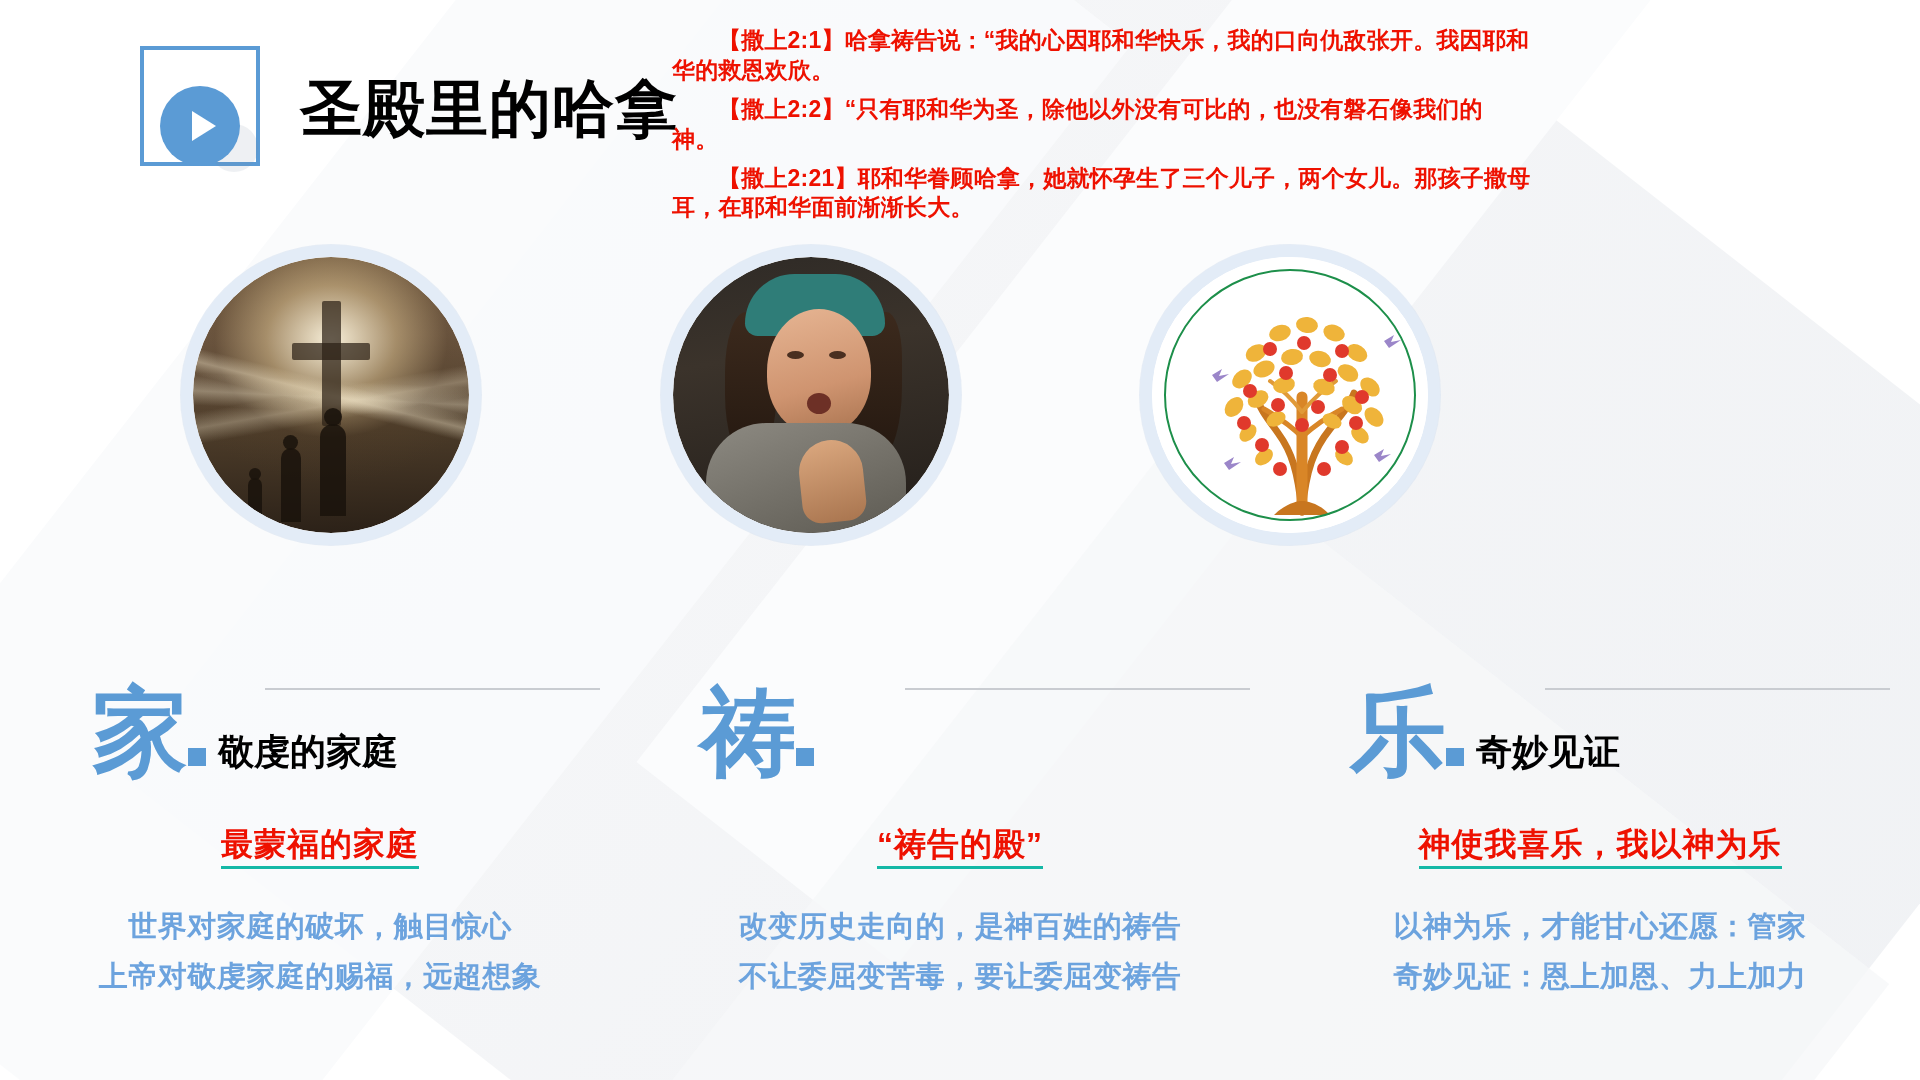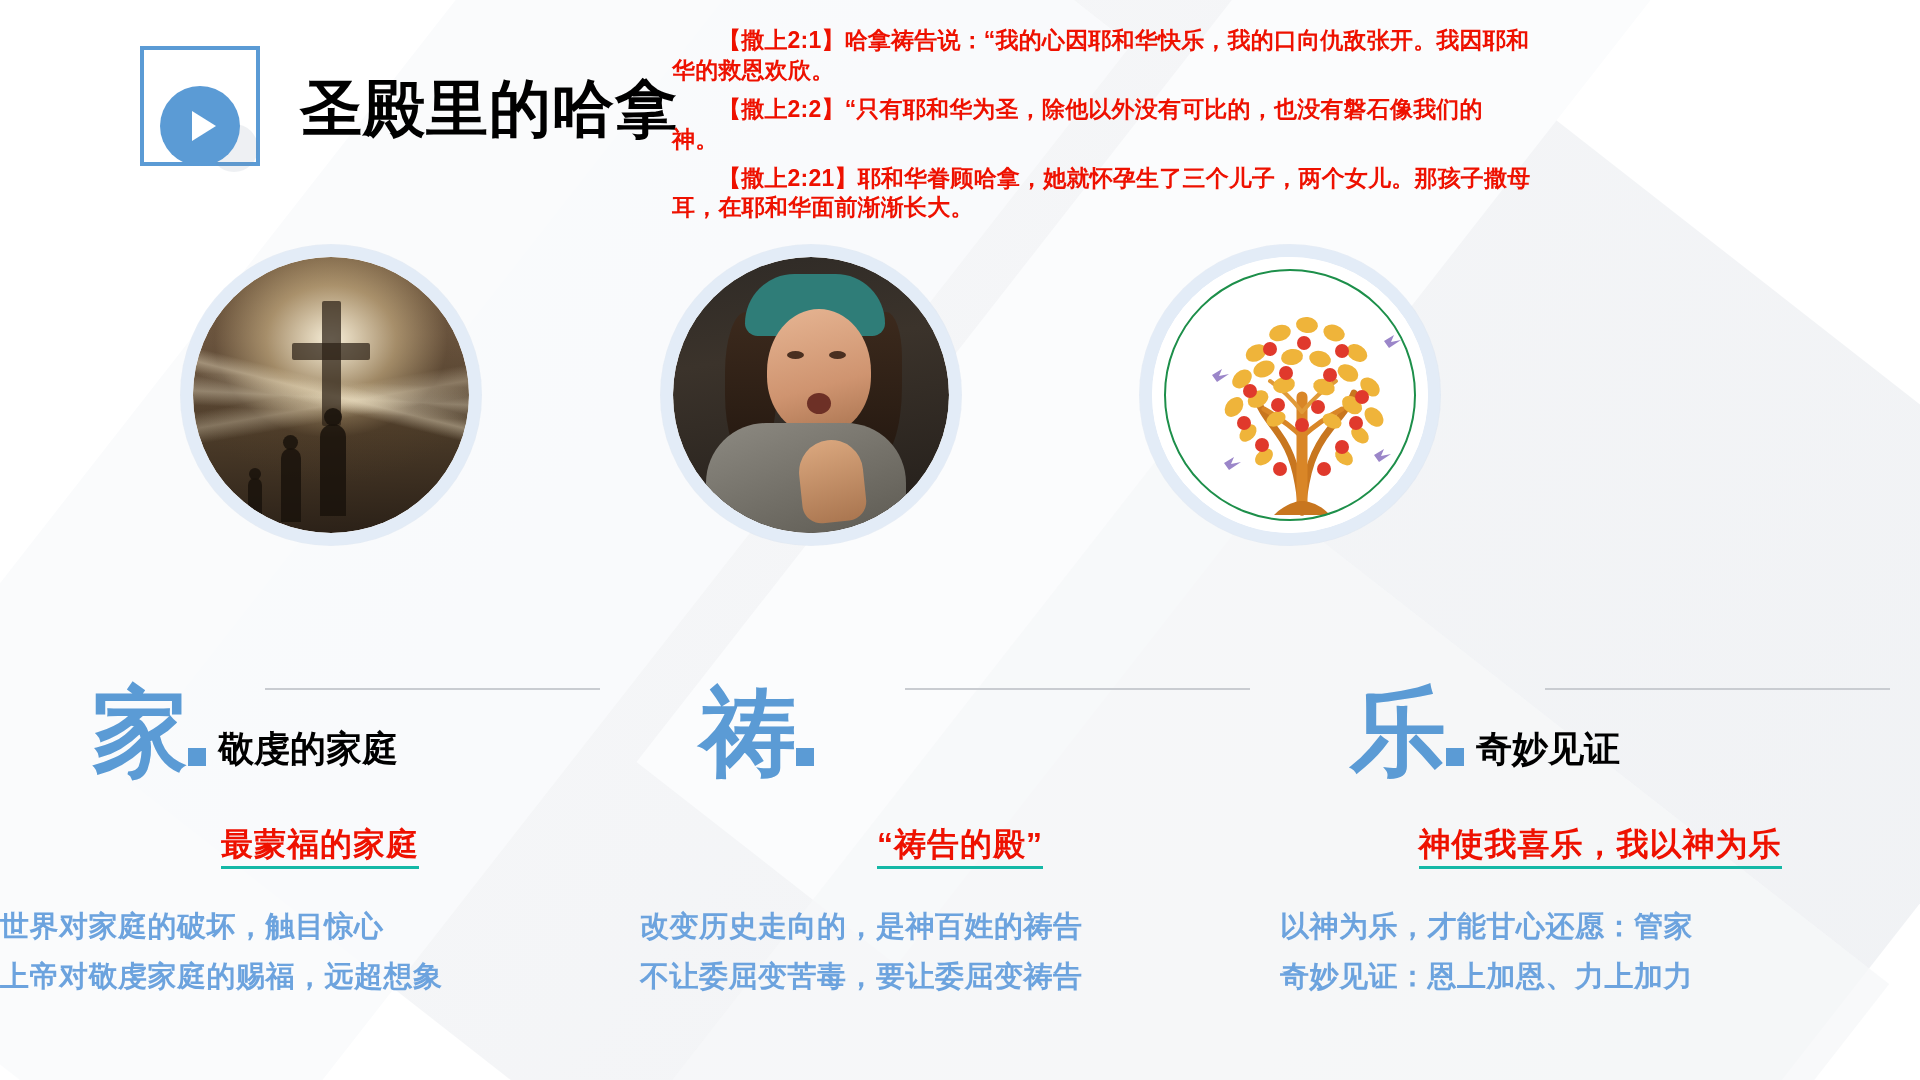--- a/index.html
+++ b/index.html
@@ -259,39 +259,38 @@
     background: #5b9bd5;
     margin: 0 12px 10px 2px;
   }
   .head-sub {
     font-size: 36px;
     font-weight: bold;
     color: #000000;
     line-height: 1;
     padding-bottom: 6px;
     white-space: nowrap;
-    font-family: Liberation Mono, monospace;
   }
 
   .red-head {
     position: absolute; top: 183px; left: 0; width: 100%;
     text-align: center;
     font-size: 32px;
     font-weight: bold;
     color: #ee1100;
     letter-spacing: 1px;
   }
   .red-head span {
     border-bottom: 3px solid #14b8a6;
     padding-bottom: 4px;
   }
 
   .bullets {
     position: absolute; top: 262px; left: 0; width: 100%;
-    text-align: left;
+    text-align: center;
   }
   .bullet {
     font-size: 29px;
     font-weight: bold;
     color: #6ca3de;
     line-height: 1.72;
     letter-spacing: .5px;
     white-space: nowrap;
   }
 </style>

